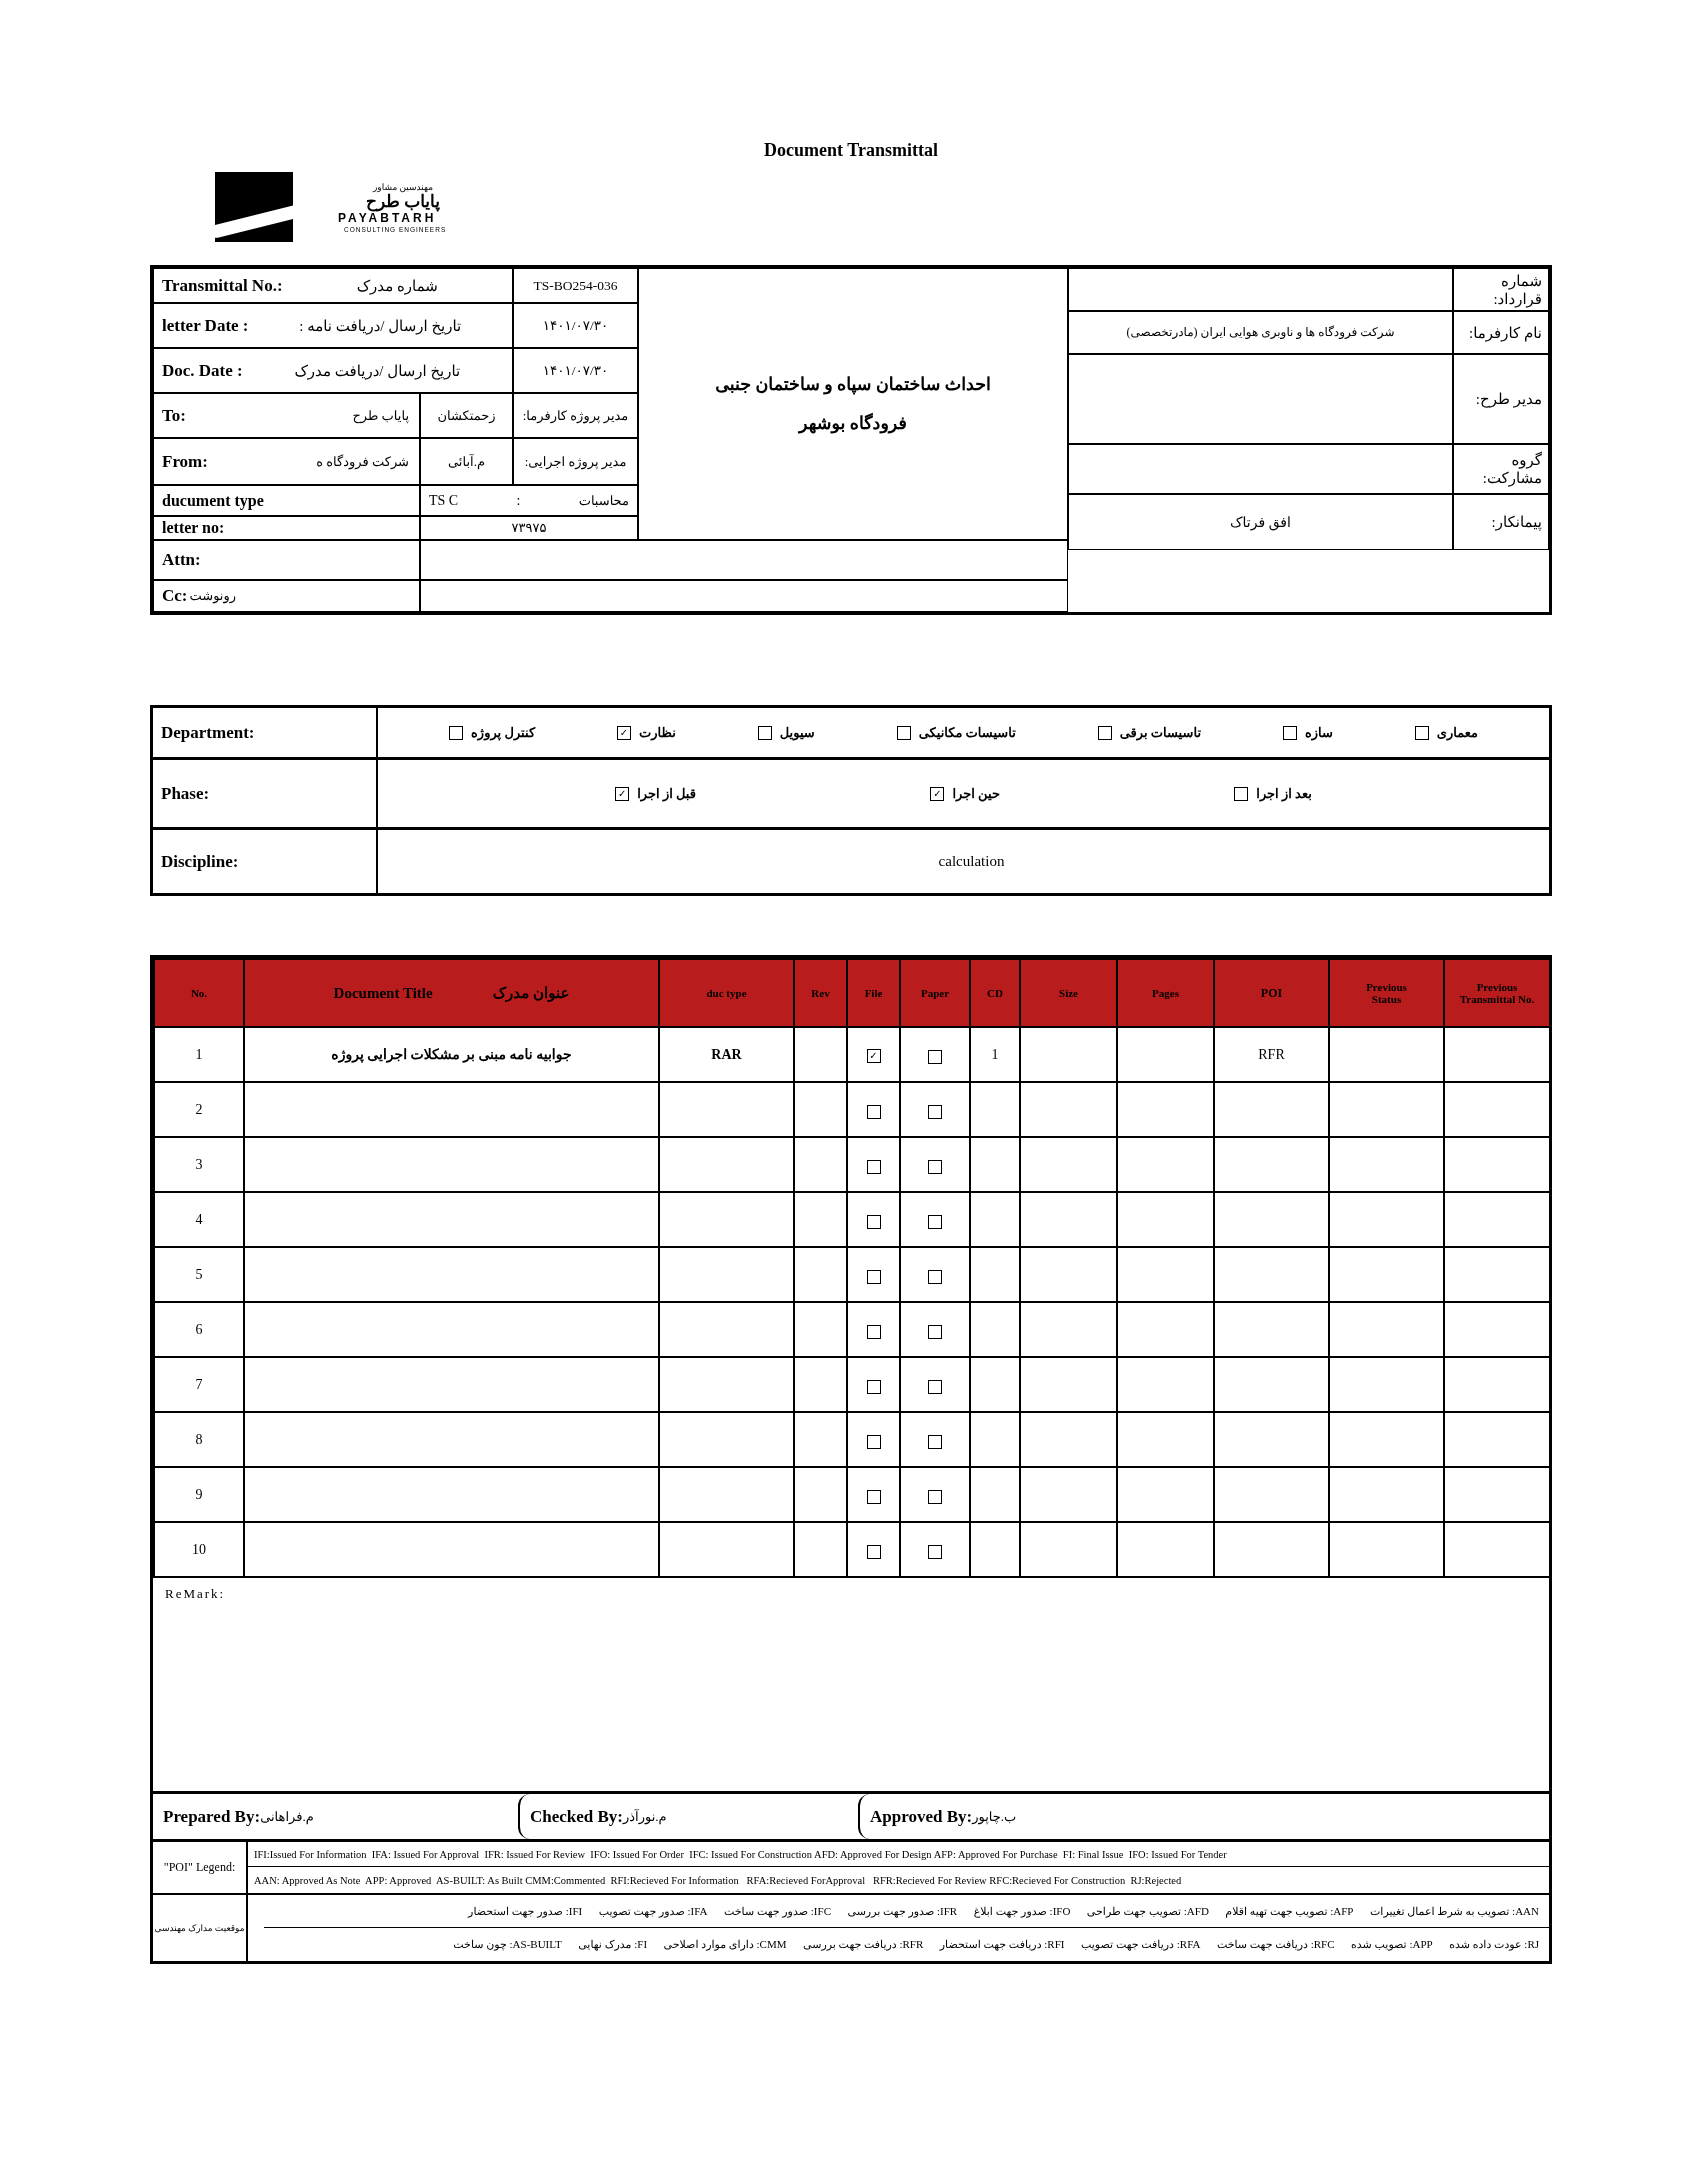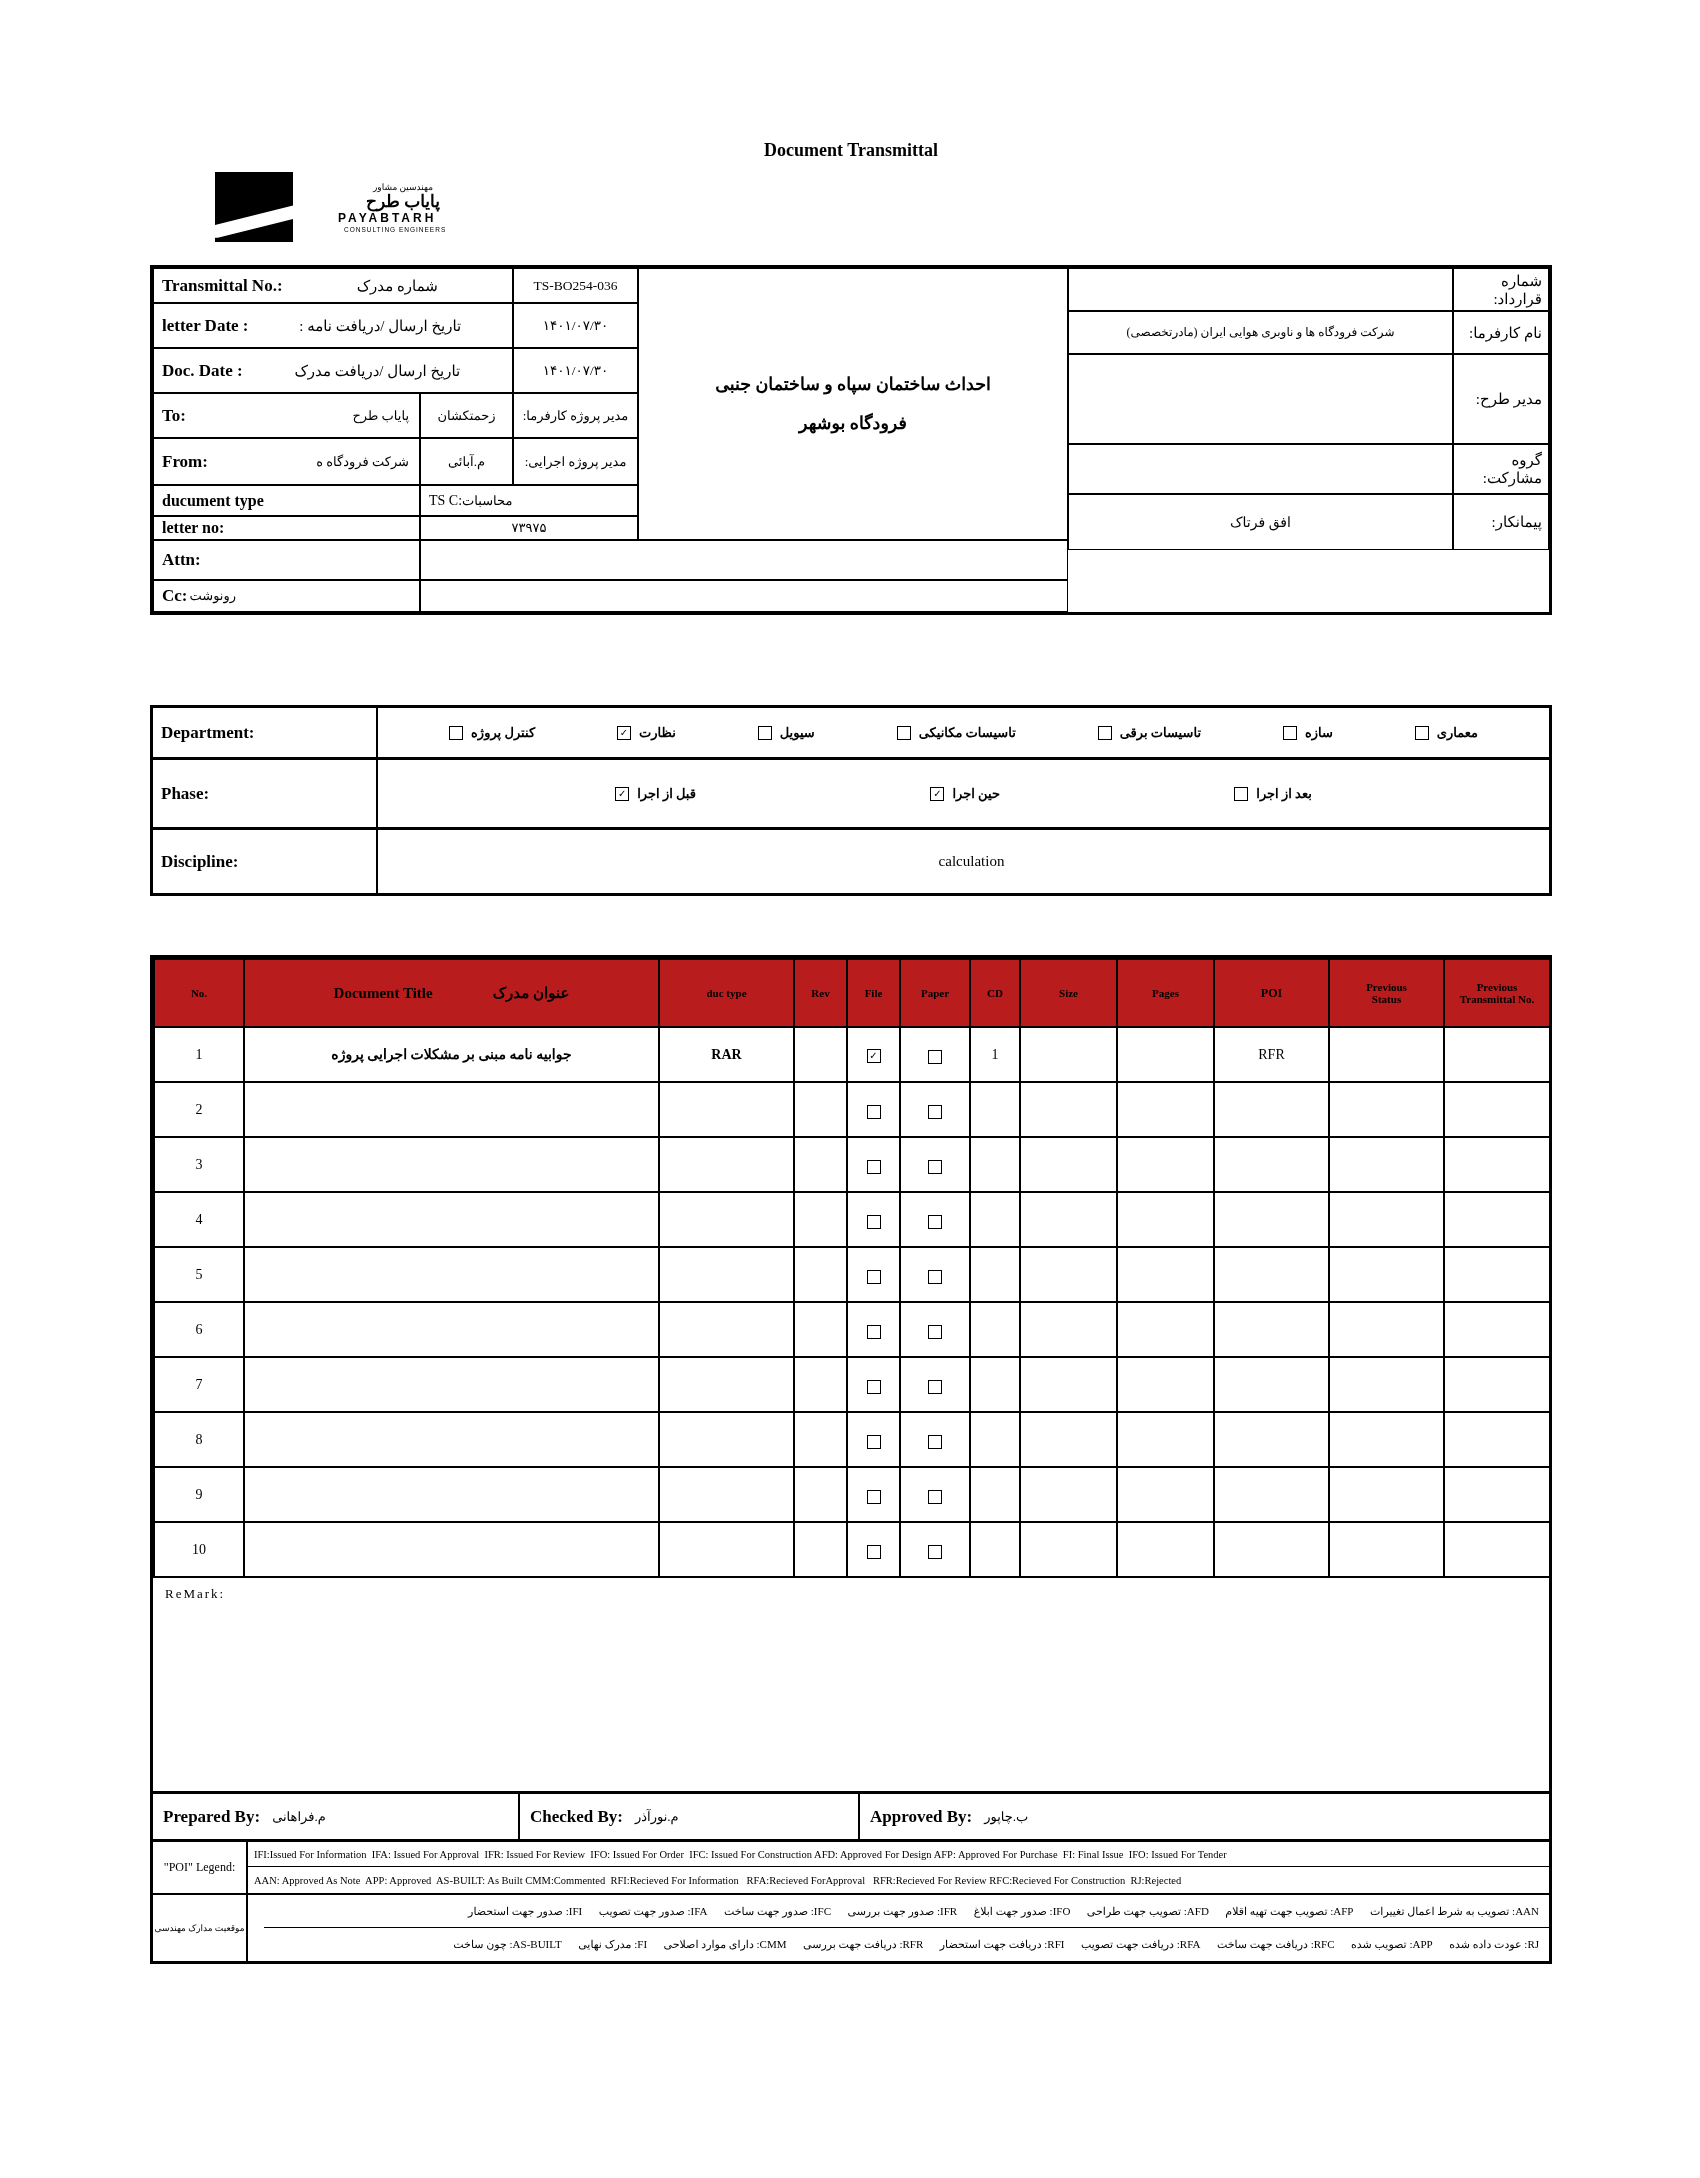--- a/index.html
+++ b/index.html
@@ -48,21 +48,21 @@
   table.doc { border-collapse:collapse; table-layout:fixed; width:1396px; }
   table.doc th, table.doc td { border:2px solid #000; text-align:center; vertical-align:middle; overflow:hidden; }
   table.doc th { background:#b91c1c; font-size:11px; font-weight:bold; height:68px; }
   table.doc td { height:55px; font-size:14px; }
   th.big { font-size:15px; }
   .th-title { display:flex; justify-content:center; align-items:center; gap:60px; font-size:15px; font-weight:bold; }
   .row-title { direction:rtl; font-size:13px; font-weight:bold; }
   .b15 { font-weight:bold; font-size:15px; }
   .remark { height:213px; border-top:0; padding:8px 0 0 12px; font-size:13px; letter-spacing:2px; }
   .sig-row { display:flex; border-top:3px solid #000; height:48px; }
-  .sig-cell { display:flex; align-items:center; gap:12px; padding-left:10px; border-left:2px solid #000; }
+  .sig-cell { display:flex; align-items:center; gap:0; padding-left:10px; border-left:2px solid #000;border-radius:12px; }
   .sig-cell:first-child { border-left:none; }
   .sig-name { direction:rtl; font-size:13px; }
   .legend { display:flex; border-top:3px solid #000; }
   .legend-label { width:95px; flex-shrink:0; border-right:2px solid #000; display:flex; align-items:center;
                   justify-content:center; text-align:center; font-size:12px; }
   .legend-rows { flex:1; min-width:0; }
   .legend-row { height:25px; display:flex; align-items:center; padding-left:6px; font-size:10.5px;
                 white-space:pre; overflow:hidden; border-bottom:1.5px solid #000; }
   .legend-row:last-child { border-bottom:none; }
   .fa-legend-label { font-size:9px; direction:rtl; }
@@ -113,21 +113,21 @@
     <div class="hc" style="left:0;top:170px;width:267px;height:47px;padding:0 10px 0 8px;justify-content:space-between">
       <span class="en-b">From:</span>
       <span class="fa-13">شرکت فرودگاه ه</span>
     </div>
     <div class="hc cen fa-13" style="left:267px;top:170px;width:93px;height:47px">م.آبائی</div>
     <div class="hc cen fa-13" style="left:360px;top:170px;width:125px;height:47px">مدیر پروژه اجرایی:</div>
 
     <div class="hc" style="left:0;top:217px;width:267px;height:31px;padding-left:8px">
       <span class="en-b" style="font-size:16px">ducument type</span>
     </div>
-    <div class="hc" style="left:267px;top:217px;width:218px;height:31px;padding:0 8px;">
+    <div class="hc" style="left:267px;top:217px;width:218px;height:31px;padding:0 8px;justify-content:space-between">
       <span style="font-size:14px">TS C</span>
       <span style="font-size:14px">:</span>
       <span class="fa-13">محاسبات</span>
     </div>
 
     <div class="hc" style="left:0;top:248px;width:267px;height:24px;padding-left:8px">
       <span class="en-b" style="font-size:16px">letter no:</span>
     </div>
     <div class="hc cen fa" style="left:267px;top:248px;width:218px;height:24px;font-size:13px">۷۳۹۷۵</div>
 

